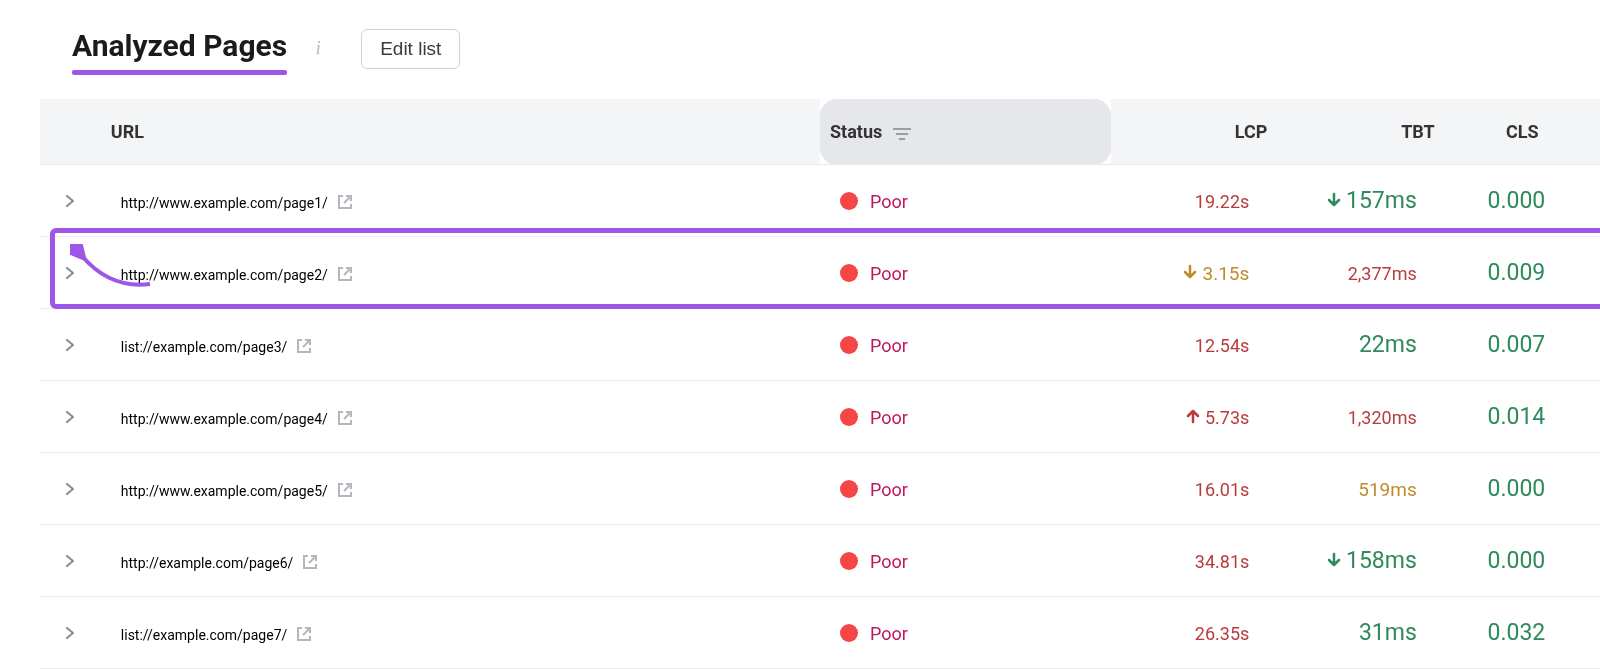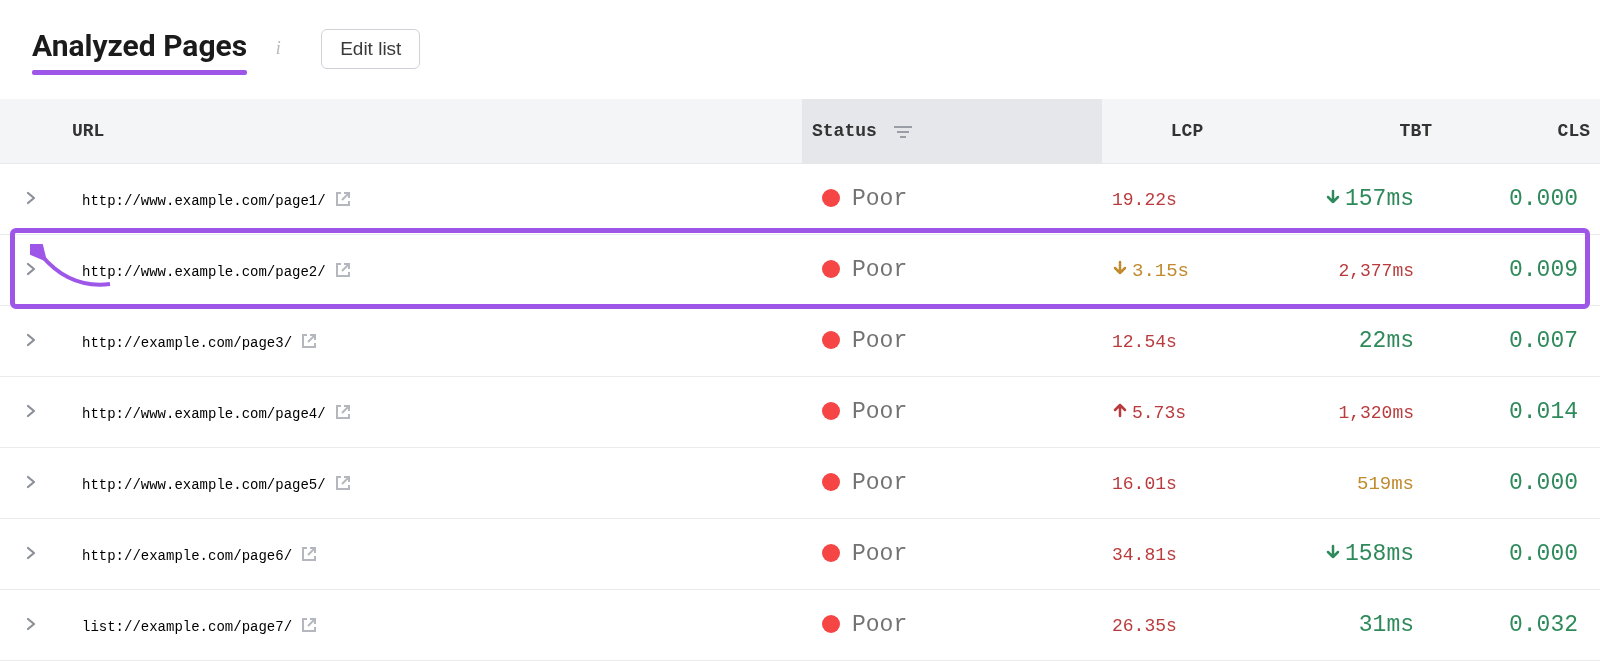--- a/index.html
+++ b/index.html
@@ -63,29 +63,28 @@
     color: #333;
   }
   .thead-row .cell {
     padding: 22px 10px;
     border-bottom: 1px solid #e6e8ea;
   }
   .row { border-bottom: 1px solid #e9ebed; }
   .cell {
     padding: 22px 10px;
     vertical-align: middle;
-    font-family: Liberation Mono, monospace;
   }
   .col-expand { width: 62px; text-align: center; }
   .col-url { width: 740px; text-align: left; padding-left: 20px; }
   .col-status { width: 300px; text-align: left; padding-left: 20px; }
-  .col-status.header-cell { background: #e5e7ea; }
-  .col-lcp { width: 170px; padding-right: 28px; }
+  .col-status.header-cell { background: #e5e7ea; border-radius: 17px; }
+  .col-lcp { width: 170px; text-align: right; padding-right: 28px; }
   .col-tbt { width: 170px; text-align: right; padding-right: 28px; }
-  .col-cls { width: 158px; text-align: right; padding-right: 22px; }
+  .col-cls { width: 158px; text-align: center; padding-right: 22px; }
   .expand-chevron {
     color: #8a8f98;
     display: inline-block;
   }
   .expand-chevron svg { display:block; }
   .url-link {
     color: #000000;
     text-decoration: none;
     font-size: 14px;
   }
@@ -97,40 +96,40 @@
   }
   .ext-icon svg { display:block; }
   .status-dot {
     display: inline-block;
     width: 18px; height: 18px;
     border-radius: 50%;
     margin-right: 12px;
     vertical-align: -2px;
   }
   .dot-red { background: #f54545; }
-  .status-text { color: #737373; font-size: 23px; }
+  .status-text { color: #be185d; font-size: 18px; }
   .filter-icon { color: #9a9da3; margin-left: 6px; display:inline-flex; vertical-align:-2px;}
   .filter-icon svg{display:block;}
   .val-red { color: #b93b3d; font-size: 18px; }
   .val-green { color: #2f8a5b; font-size: 23px; }
   .val-orange { color: #c08a2d; font-size: 19px; }
   .trend { margin-right: 4px; display:inline-block; }
   .trend svg{display:block;}
   
   .hl-outline {
     position: absolute;
     border: 5px solid #9d56e8;
     border-radius: 6px;
     pointer-events: none;
   }
   .hl-arrow {
     position: absolute;
     pointer-events: none;
   }
-  .container { position: relative; }
+  .container { position: relative; margin-left: 40px; }
 </style>
 </head>
 <body>
 
 <div class="container">
 
   <div class="header">
     <div class="title-wrap">
       <div class="title">Analyzed Pages</div>
       <div class="title-underln"></div>
@@ -193,21 +192,21 @@
           <td class="cell col-lcp"><span class="val-orange"><span class="trend"><svg width="16" height="16" viewBox="0 0 16 16">
                   <path d="M8 2 V13 M3 8 L8 13 L13 8" stroke="#c08a2d" stroke-width="2.5" fill="none" stroke-linecap="round" stroke-linejoin="round"></path>
                 </svg></span>3.15s</span></td>
           <td class="cell col-tbt"><span class="val-red">2,377ms</span></td>
           <td class="cell col-cls"><span class="val-green">0.009</span></td>
         </tr>
         <tr class="row">
           <td class="cell col-expand"><span class="expand-chevron"><svg width="14" height="14" viewBox="0 0 14 14">
                 <path d="M4 2 L10 7 L4 12" stroke="currentColor" stroke-width="2.2" fill="none" stroke-linecap="round" stroke-linejoin="round"></path>
               </svg></span></td>
-          <td class="cell col-url"><a class="url-link">http://example.com/page3/</a><span class="ext-icon">
+          <td class="cell col-url"><a class="url-link">list://example.com/page3/</a><span class="ext-icon">
               <svg width="18" height="18" viewBox="0 0 18 18">
                 <path d="M7 3 H3 V15 H15 V11" stroke="currentColor" stroke-width="2" fill="none"></path>
                 <path d="M10 3 H15 V8" stroke="currentColor" stroke-width="2" fill="none"></path>
                 <path d="M15 3 L8 10" stroke="currentColor" stroke-width="2" fill="none"></path>
               </svg>
             </span></td>
           <td class="cell col-status"><span class="status-dot dot-red"></span><span class="status-text">Poor</span></td>
           <td class="cell col-lcp"><span class="val-red">12.54s</span></td>
           <td class="cell col-tbt"><span class="val-green">22ms</span></td>
           <td class="cell col-cls"><span class="val-green">0.007</span></td>

